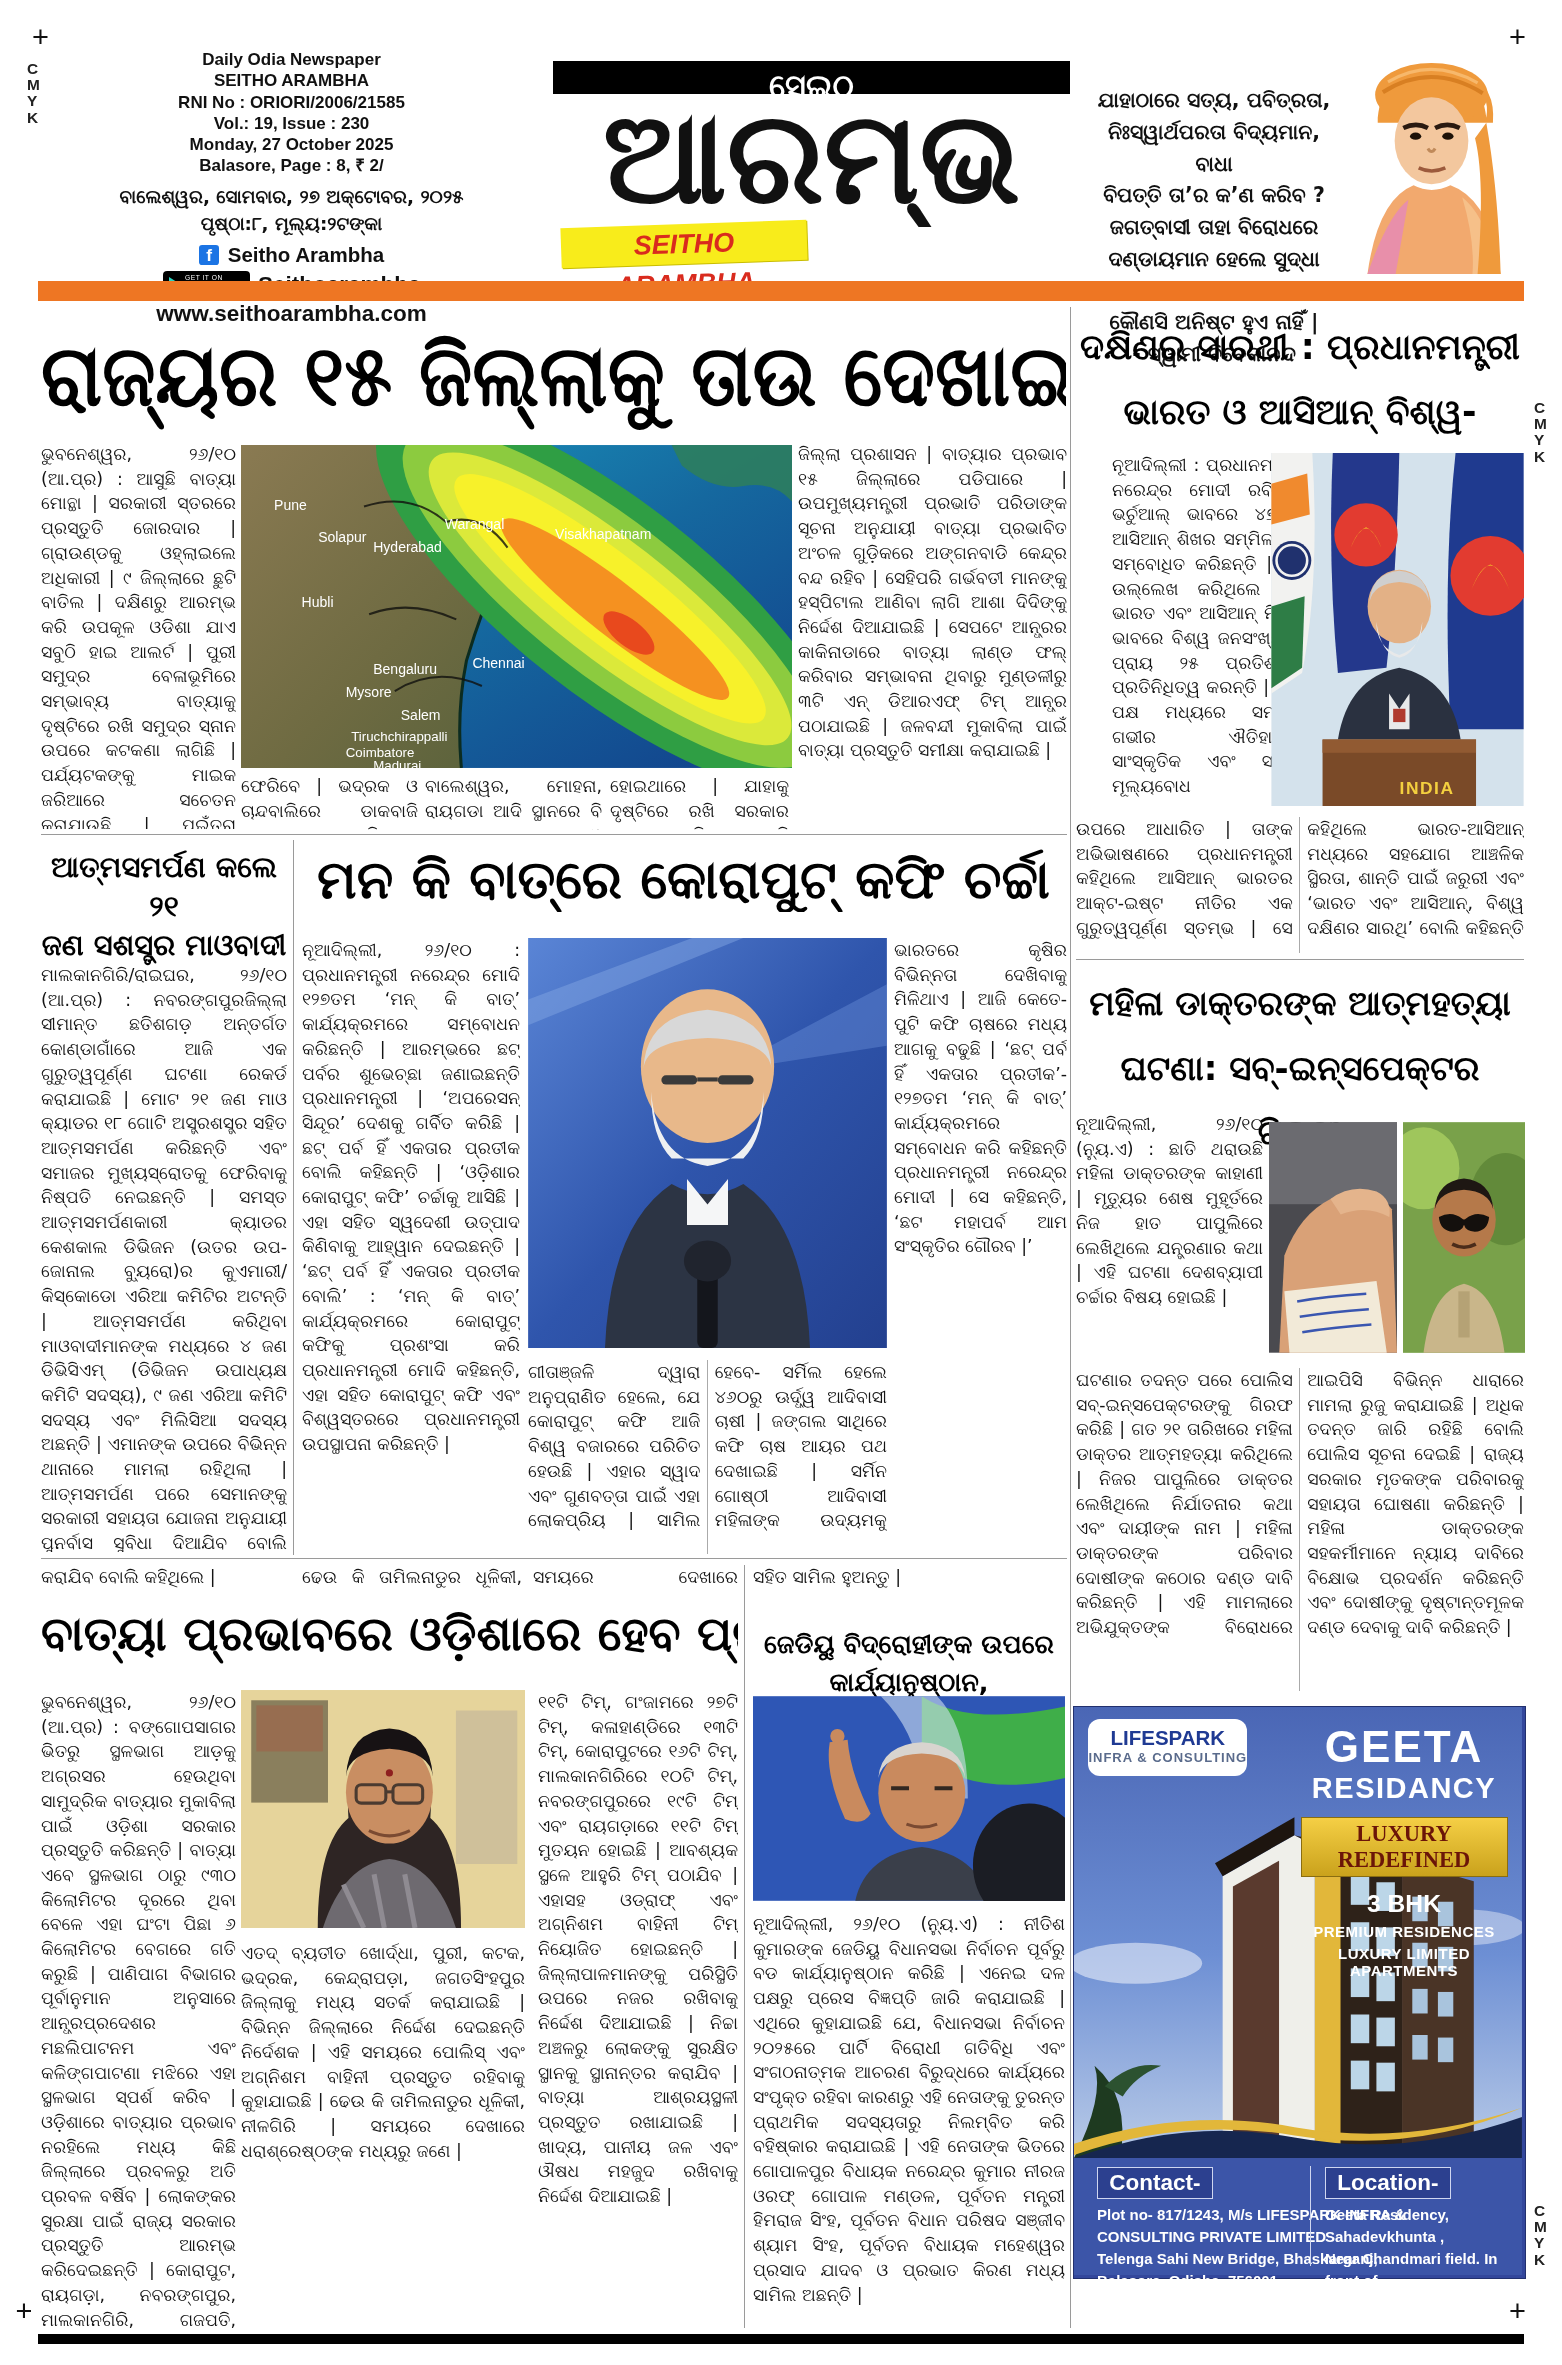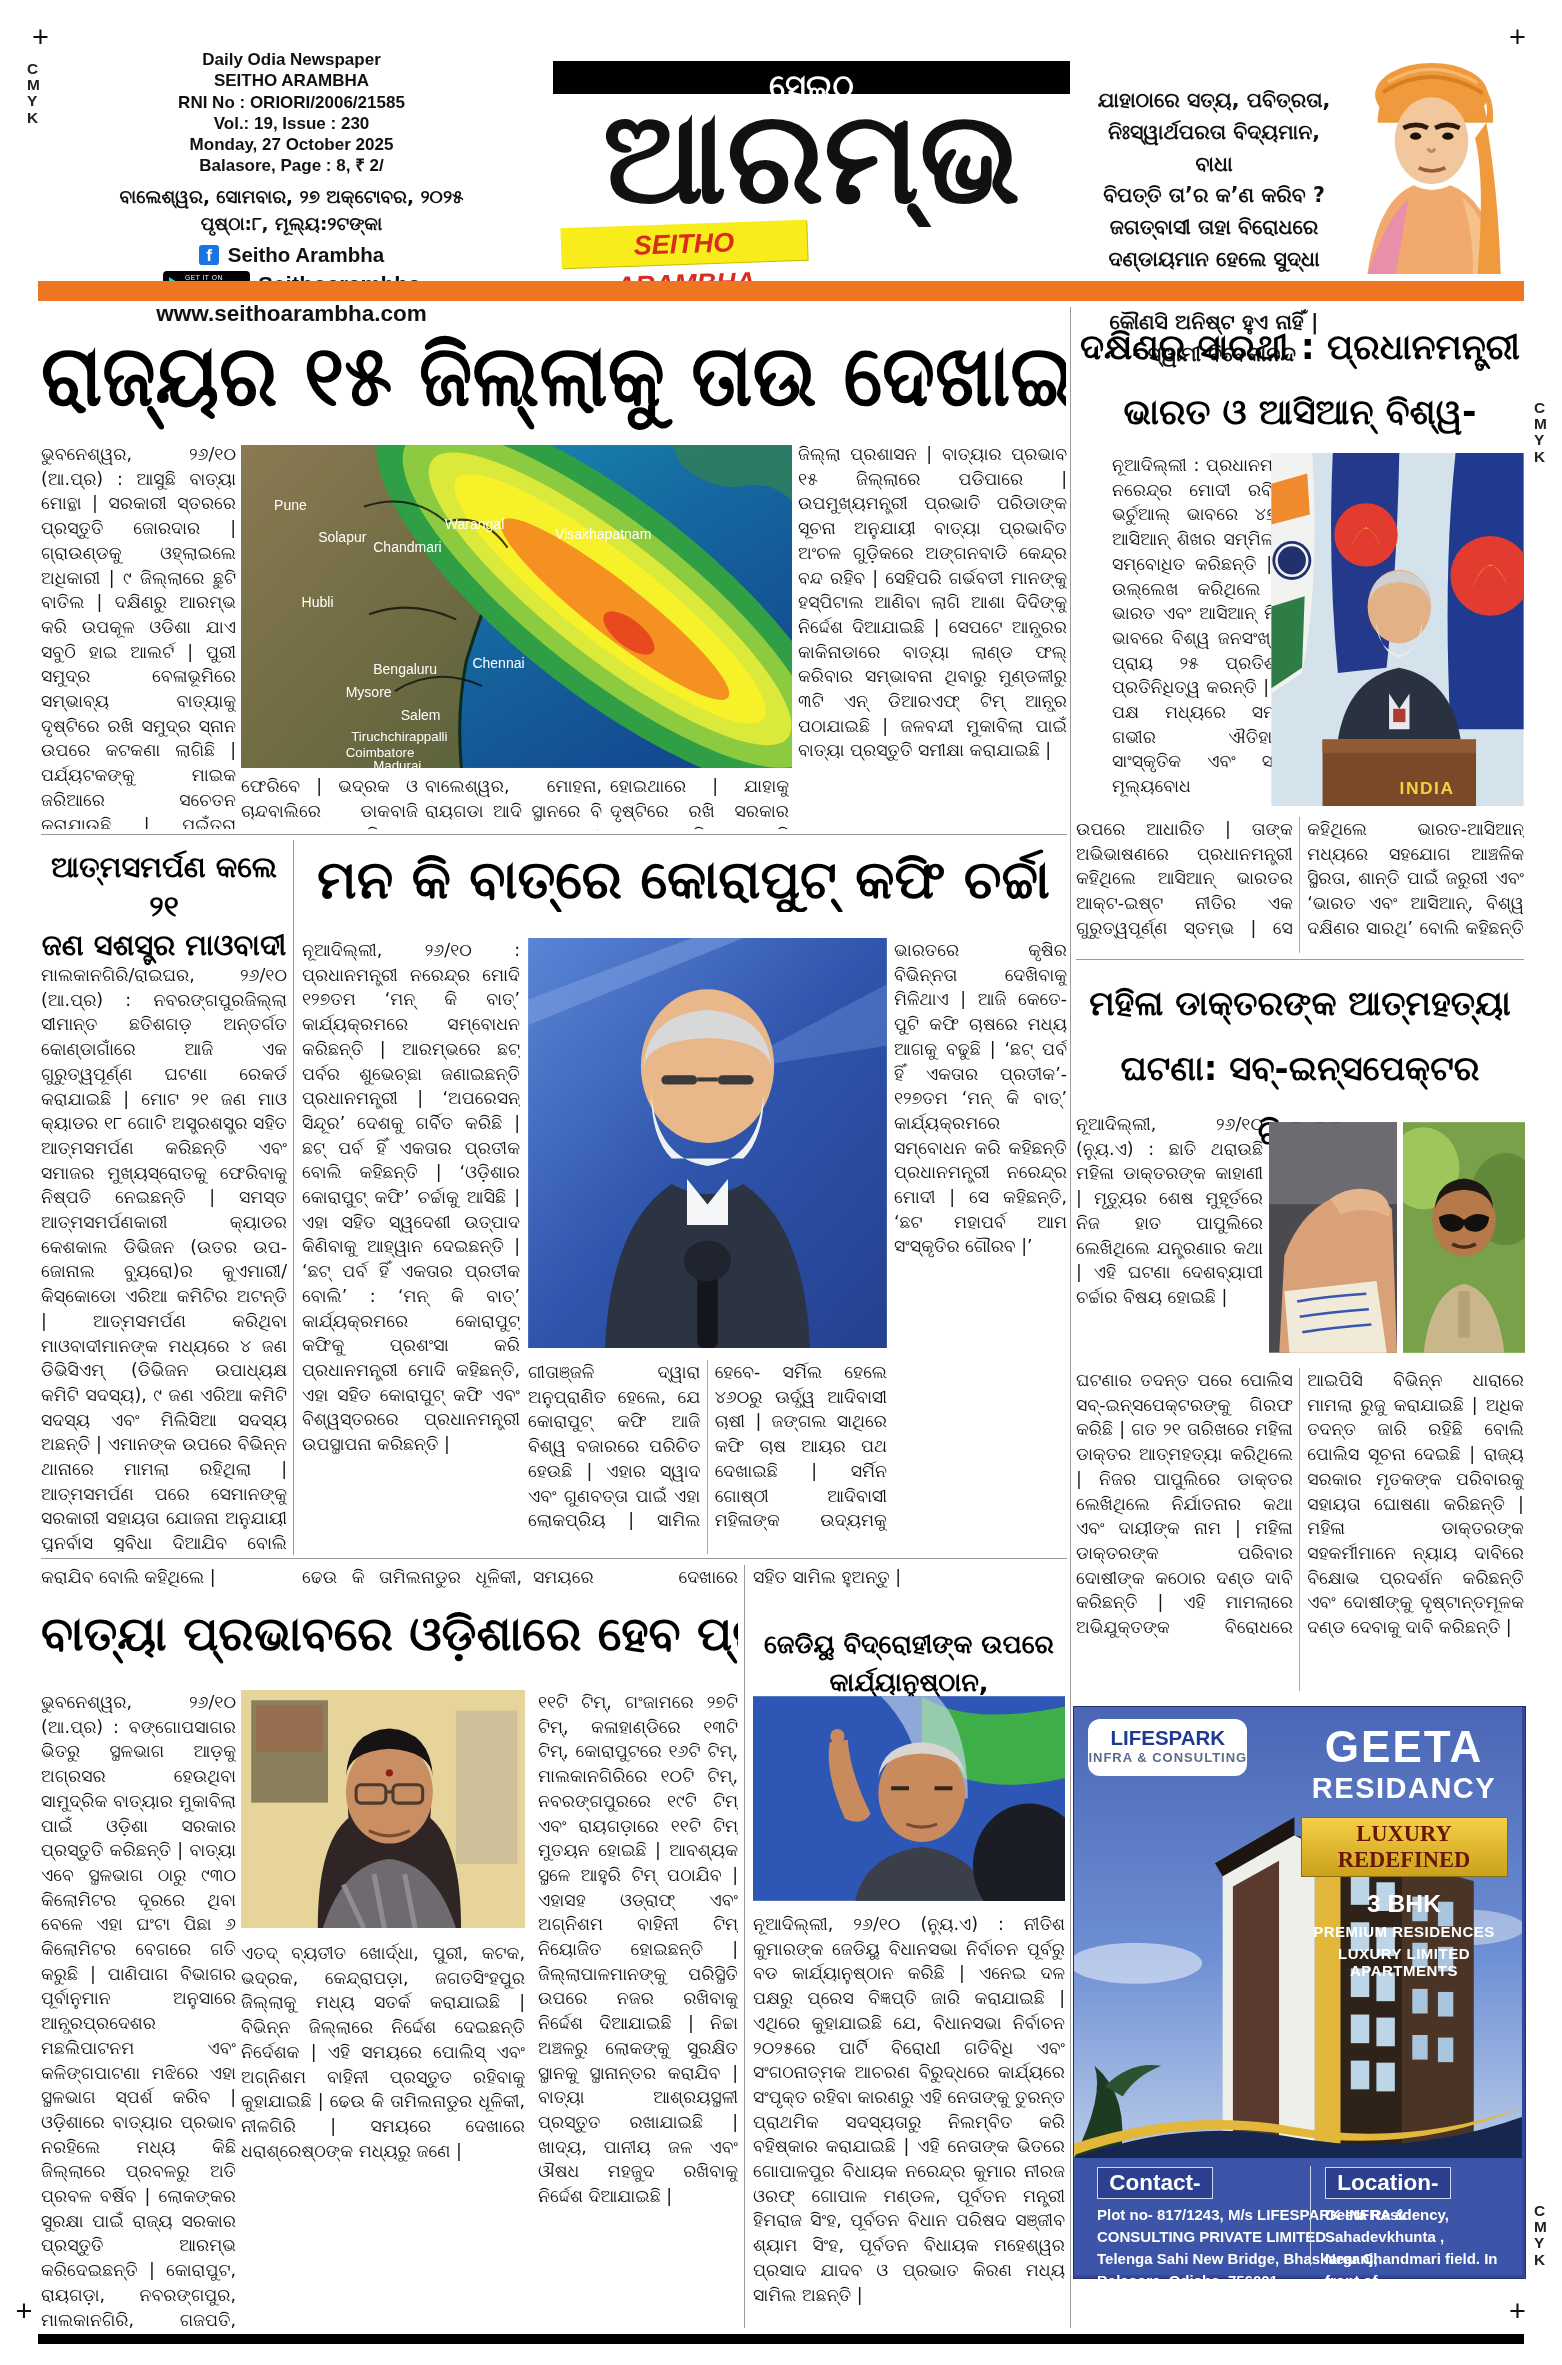--- a/index.html
+++ b/index.html
@@ -152,21 +152,21 @@
         <ellipse cx="720" cy="300" rx="440" ry="115" fill="#dbe93a"></ellipse>
         <ellipse cx="720" cy="300" rx="380" ry="85" fill="#f7f12a"></ellipse>
         <ellipse cx="740" cy="310" rx="280" ry="52" fill="#f59120"></ellipse>
         <ellipse cx="790" cy="330" rx="60" ry="26" fill="#e8491d"></ellipse>
       </g>
       <path d="M240 120 Q330 90 400 150 Q470 130 520 200 M250 330 Q330 300 420 340 M300 480 Q380 430 470 470" stroke="#10100e" stroke-width="4" fill="none" opacity="0.8"></path>
       <path d="M860 40 Q920 90 980 80 Q1040 70 1075 110 L1075 0 L840 0 Z" fill="#2e7f5a" opacity="0.85"></path>
     </svg>
     <span class="abs" style="left:6%;top:16%;color:#fff;font-size:14px;">Pune</span>
     <span class="abs" style="left:14%;top:26%;color:#fff;font-size:14px;">Solapur</span>
-    <span class="abs" style="left:24%;top:29%;color:#fff;font-size:14px;">Chandmari</span>
+    <span class="abs" style="left:24%;top:29%;color:#fff;font-size:14px;">Hyderabad</span>
     <span class="abs" style="left:37%;top:22%;color:#fff;font-size:14px;">Warangal</span>
     <span class="abs" style="left:57%;top:25%;color:#fff;font-size:14px;">Visakhapatnam</span>
     <span class="abs" style="left:11%;top:46%;color:#fff;font-size:14px;">Hubli</span>
     <span class="abs" style="left:24%;top:67%;color:#fff;font-size:14px;">Bengaluru</span>
     <span class="abs" style="left:42%;top:65%;color:#fff;font-size:14px;">Chennai</span>
     <span class="abs" style="left:19%;top:74%;color:#fff;font-size:14px;">Mysore</span>
     <span class="abs" style="left:29%;top:81%;color:#fff;font-size:14px;">Salem</span>
     <span class="abs" style="left:20%;top:88%;color:#fff;font-size:13.3px;">Tiruchchirappalli</span>
     <span class="abs" style="left:19%;top:93%;color:#fff;font-size:13.3px;">Coimbatore</span>
     <span class="abs" style="left:24%;top:97%;color:#fff;font-size:13.3px;">Madurai</span>

